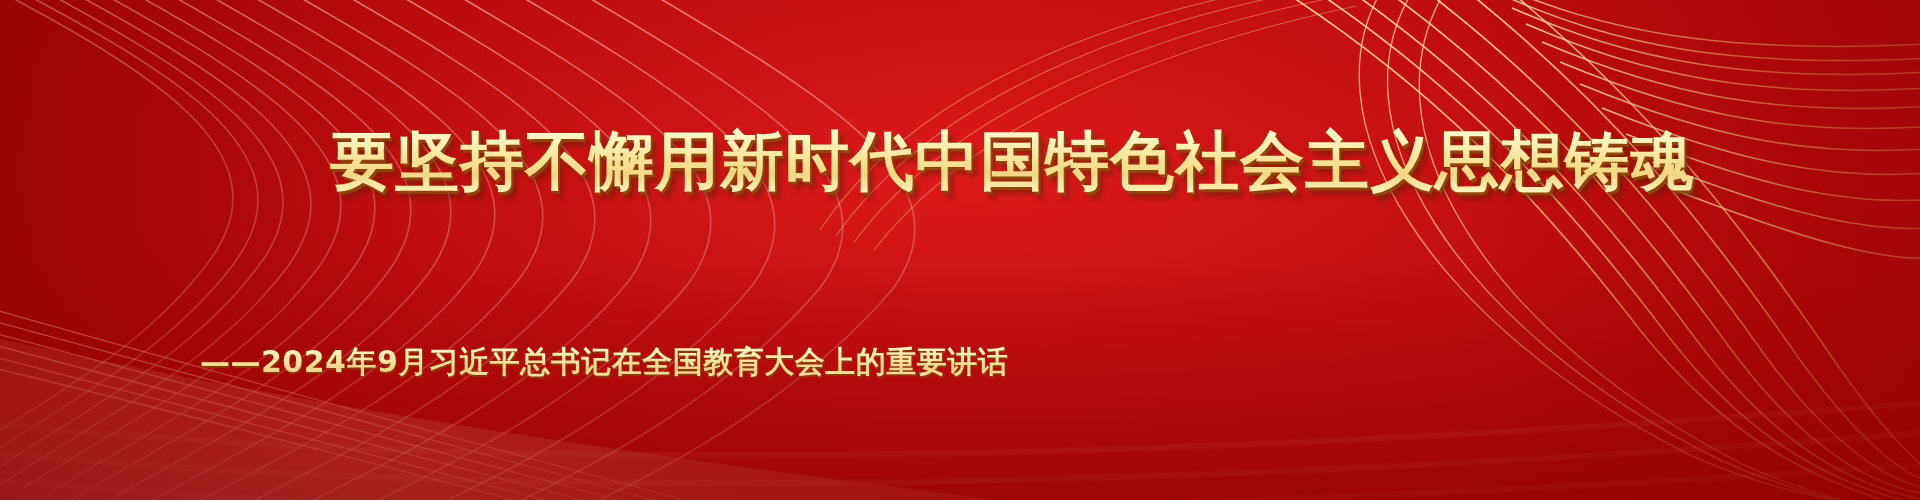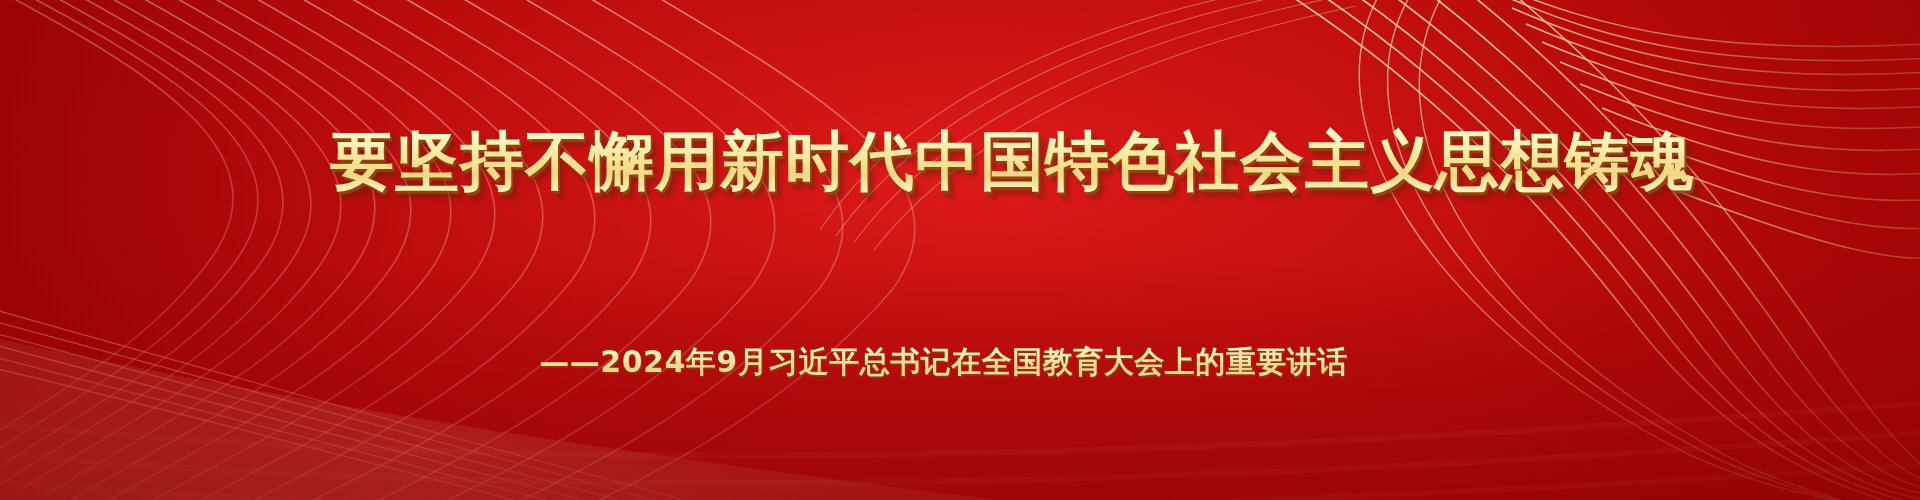--- a/index.html
+++ b/index.html
@@ -66,21 +66,21 @@
       drop-shadow(4px 5px 2px rgba(90,34,4,0.45));
   }
   .line-1{ padding-left:130px; }
   .line-2{ padding-left:0px; }
 
   .attribution{
     position:absolute;
     left:200px;
     top:342px;
     width:1487px;
-    text-align:center;
+    text-align:left;
     font-family:"DejaVu Sans","Liberation Sans", sans-serif;
     font-weight:bold;
     font-size:30px;
     line-height:40px;
     letter-spacing:0.5px;
     white-space:nowrap;
     background:linear-gradient(to bottom,
         #fff8d8 0%,
         #f7e8a8 40%,
         #eed287 70%,

